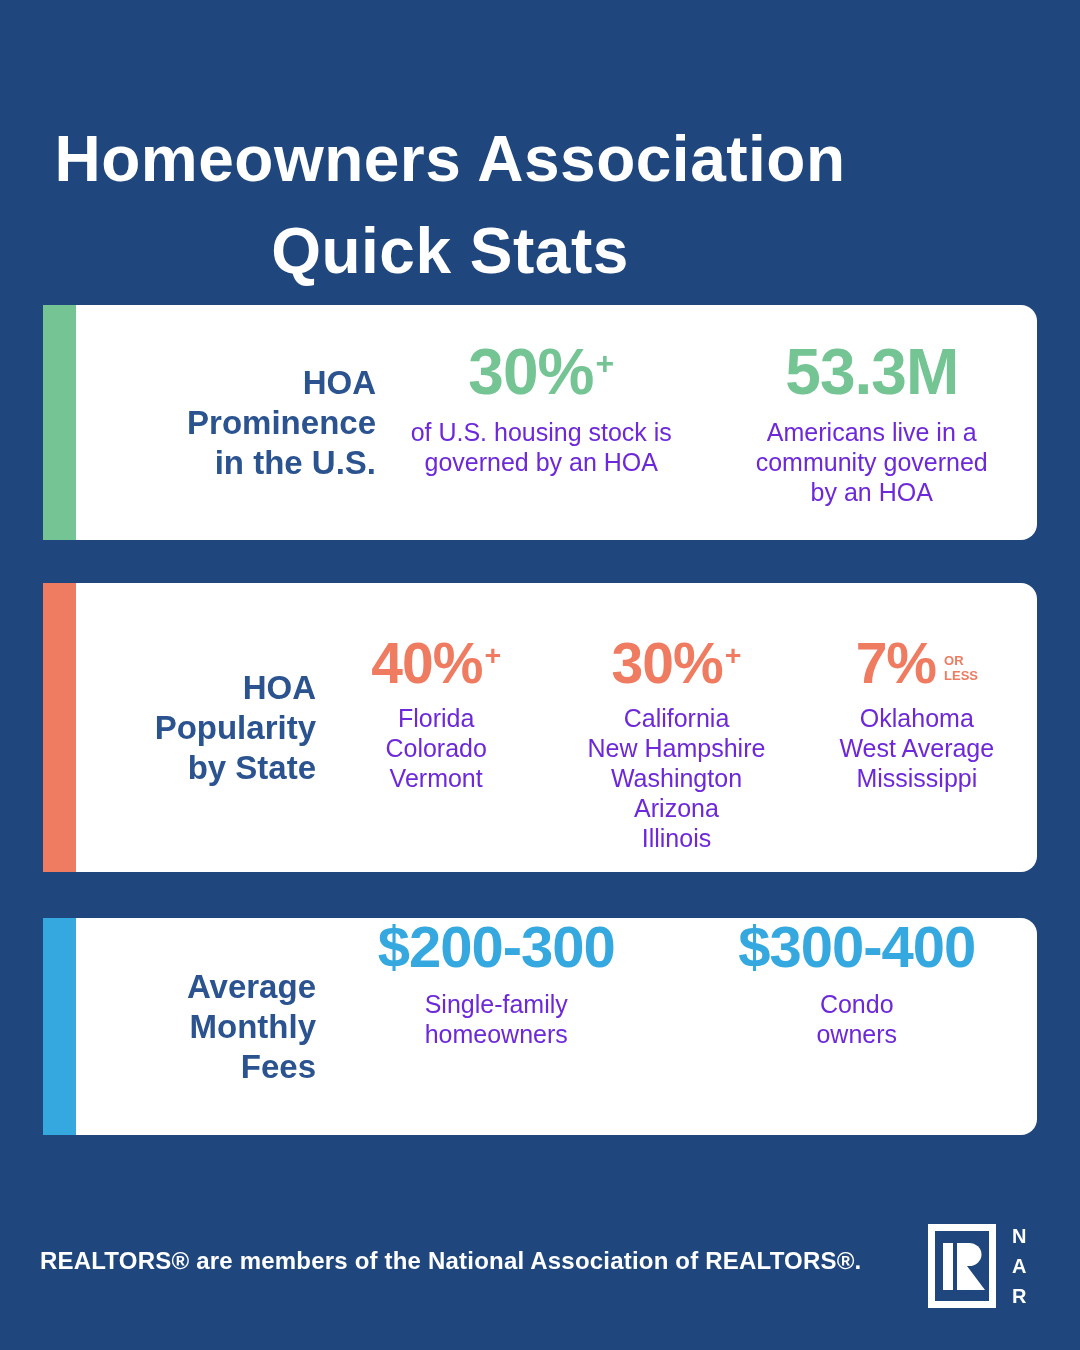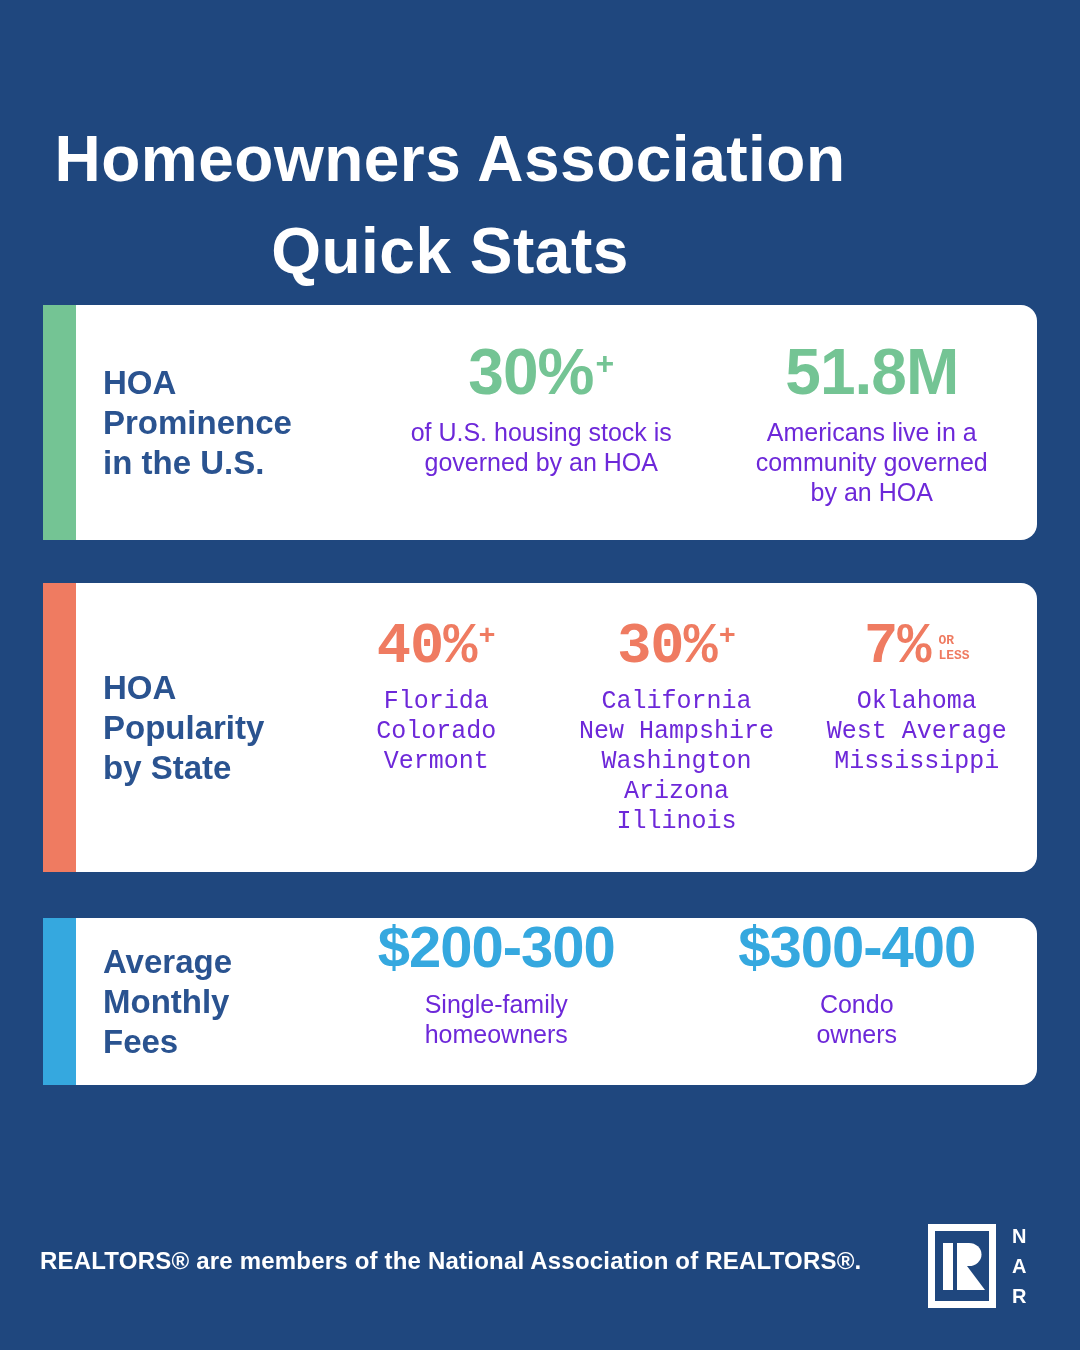--- a/index.html
+++ b/index.html
@@ -20,45 +20,45 @@
     letter-spacing:0.5px;
   }
 
   
   .card{
     position:absolute;left:43px;width:994px;
     display:flex;align-items:stretch;
   }
   .card-1{top:305px;height:235px;}
   .card-2{top:583px;height:289px;}
-  .card-3{top:918px;height:167px;}
+  .card-3{top:918px;height:217px;}
 
   .accent{width:33px;flex:0 0 33px;}
   .card-1 .accent{background:#74C494;}
   .card-2 .accent{background:#EF7B61;}
   .card-3 .accent{background:#35A8DF;}
 
   .card-body{
     flex:1;background:#FFFFFF;
     border-radius:0 16px 16px 0;
     display:grid;
   }
   .card-1 .card-body{grid-template-columns:300px 1fr 1fr;}
   .card-2 .card-body{grid-template-columns:240px 1fr 1fr 1fr;}
   .card-3 .card-body{grid-template-columns:240px 1fr 1fr;}
 
   .card-heading{
     margin:0;align-self:center;padding-left:27px;
     color:#2A5390;font-size:33px;font-weight:800;
-    line-height:40px;white-space:pre-line;
+    line-height:40px;white-space:pre-line;text-align:right;
   }
 
   .stat{text-align:center;}
   .card-1 .stat{padding-top:35px;}
-  .card-2 .stat{padding-top:36px;font-family:Liberation Mono, monospace;}
+  .card-2 .stat{padding-top:52px;}
   .card-3 .stat{}
 
   .stat-value{
     font-weight:800;line-height:1;letter-spacing:-1px;
     white-space:nowrap;
   }
   .card-1 .stat-value{font-size:64px;color:#74C494;}
   .card-2 .stat-value{font-size:57px;color:#EF7B61;}
   .card-3 .stat-value{font-size:58px;color:#35A8DF;}
 
@@ -108,21 +108,21 @@
     <div class="card-body">
       <h2 class="card-heading">HOA
 Prominence
 in the U.S.</h2>
       <div class="stat">
         <div class="stat-value"><span>30%</span><sup class="plus">+</sup></div>
         <p class="stat-desc">of U.S. housing stock is
 governed by an HOA</p>
       </div>
       <div class="stat">
-        <div class="stat-value"><span>51.8M</span></div>
+        <div class="stat-value"><span>53.3M</span></div>
         <p class="stat-desc">Americans live in a
 community governed
 by an HOA</p>
       </div>
     </div>
   </section>
 
   <section class="card card-2">
     <div class="accent"></div>
     <div class="card-body">

